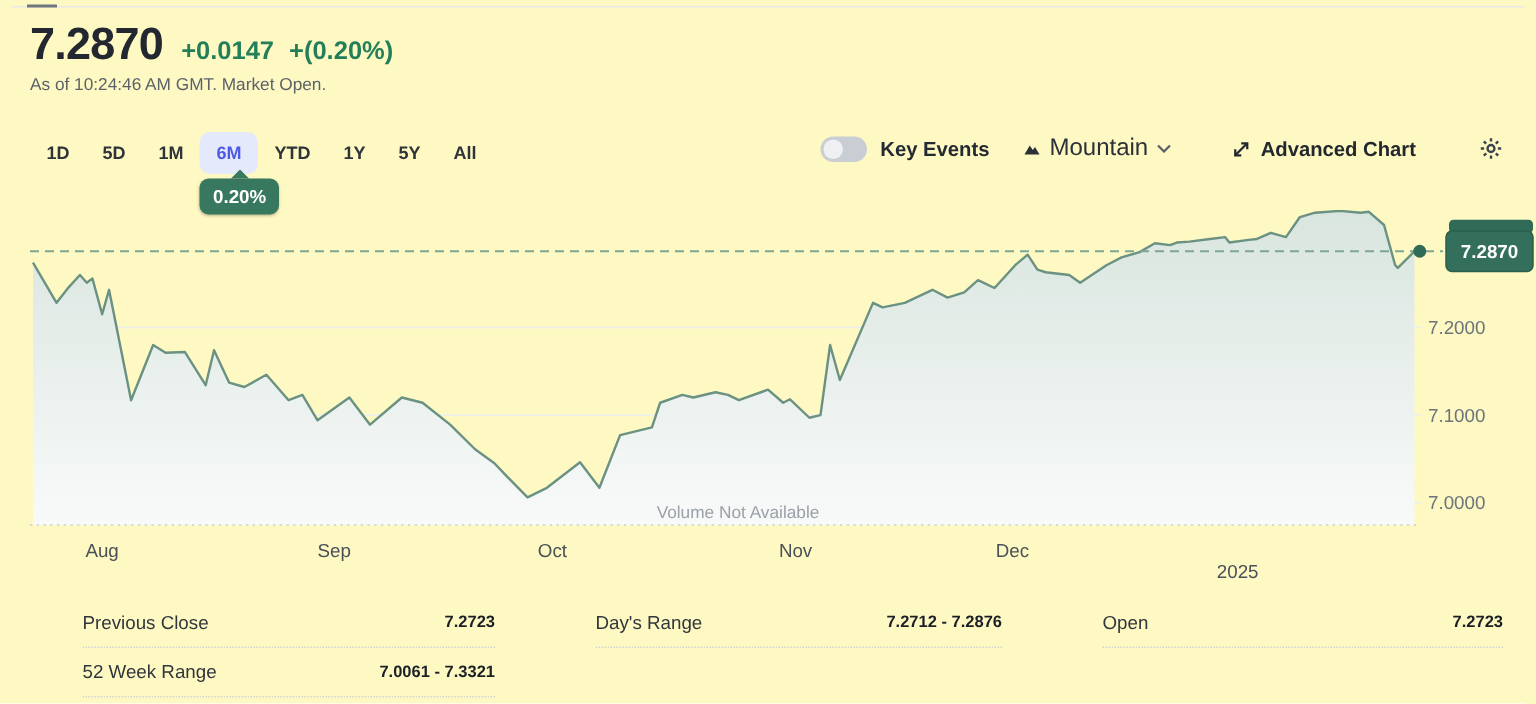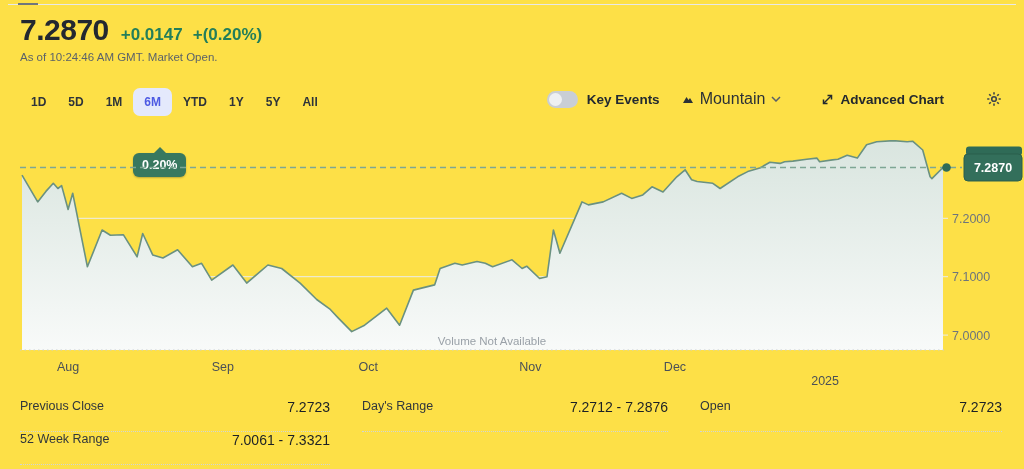--- a/index.html
+++ b/index.html
@@ -1,35 +1,35 @@
 <!DOCTYPE html>
 <html><head>
 <meta charset="utf-8">
 <style>
   * { margin:0; padding:0; box-sizing:border-box; }
   html,body { background:#fff; }
   body { font-family:"Liberation Sans", sans-serif; }
-  .page { position:relative; width:1024px; height:469px; background:#fde047; overflow:hidden; }
+  .page { position:relative; width:1024px; height:469px; background:#fef9c3; overflow:hidden; }
 
   .top-divider { position:absolute; top:4px; left:8px; right:8px; height:1px; background:#e7e8ea; }
   .top-divider-dark { position:absolute; top:3px; left:18px; width:20px; height:2px; background:#70767d; }
 
   .header { position:absolute; top:13px; left:20px; }
   .price-line { display:flex; align-items:baseline; gap:12px; }
   .big-price { font-size:30px; font-weight:700; color:#232830; letter-spacing:-0.5px; }
   .chg { font-size:17px; font-weight:700; color:#237e5a; }
   .chg + .chg { margin-left:-2px; }
   .asof { margin-top:4px; font-size:11.5px; color:#5b6269; }
 
   .toolbar { position:absolute; top:88px; left:0; right:0; height:28px;padding-left:48px; }
   .range-tabs { position:absolute; left:31px; top:0; display:flex; align-items:center; gap:22px; }
   .tab { font-size:12px; font-weight:700; color:#2e343a; background:none; border:none; cursor:pointer; font-family:inherit; padding:7px 0; }
   .tab.active { color:#4d5ae3; background:#e4e9fc; padding:7px 11px; margin:0 -11px; border-radius:7px; }
 
-  .range-tooltip { position:absolute; left:133px; top:119px; background:#38785f; color:#fff; font-size:12.5px; font-weight:700; padding:5px 9px; border-radius:6px; box-shadow:0 1px 2px rgba(0,0,0,0.25);margin-top:34px; }
+  .range-tooltip { position:absolute; left:133px; top:119px; background:#38785f; color:#fff; font-size:12.5px; font-weight:700; padding:5px 9px; border-radius:6px; box-shadow:0 1px 2px rgba(0,0,0,0.25); }
   .range-tooltip::before { content:''; position:absolute; top:-6px; left:50%; margin-left:-6px; border-left:6px solid transparent; border-right:6px solid transparent; border-bottom:6px solid #38785f; }
 
   .right-controls { position:absolute; right:22px; top:2px; display:flex; align-items:center;justify-content:space-between; }
   .toggle { position:relative; width:31px; height:17px; border-radius:9px; background:#c9ced5; border:none; cursor:pointer; }
   .toggle .knob { position:absolute; left:2px; top:2px; width:13px; height:13px; border-radius:50%; background:#eef0f2; }
   .key-events-label { margin-left:9px; font-size:13.5px; font-weight:700; color:#232a31; }
   .chart-type { display:flex; align-items:center; gap:6px; margin-left:22px; background:none; border:none; cursor:pointer; font-family:inherit; }
   .chart-type-label { font-size:16px; color:#2b3137; }
   .advanced-chart { display:flex; align-items:center; gap:6px; margin-left:40px; background:none; border:none; cursor:pointer; font-family:inherit; }
   .advanced-chart-label { font-size:13.5px; font-weight:700; color:#23282e; }
@@ -40,23 +40,23 @@
   .ylabel { font-size:12.5px; fill:#6d747c; }
   .xlabel { font-size:12.5px; fill:#4a5057; }
   .area-path { fill:url(#fillGrad); }
   .line-path { fill:none; stroke:#6a9181; stroke-width:1.6; stroke-linejoin:round; }
   .dash-current { stroke:#7ea695; stroke-width:1.3; stroke-dasharray:6 4; }
   .bottom-axis { stroke:#c9cfd4; stroke-width:1; stroke-dasharray:1.5 3; }
   .vol-note { font-size:11.5px; fill:#9aa1a8; }
   .badge-text { font-size:12.5px; font-weight:700; fill:#ffffff; }
 
   .stats { position:absolute; top:399px; left:0; right:0; display:grid; grid-template-columns:310px 306px 302px; justify-content:space-between; padding:0 22px 0 20px; }
-  .stat-cell { display:flex; justify-content:space-between; height:33px; border-bottom:1px dotted #cfd4d9; }
+  .stat-cell { display:flex; justify-content:space-between; align-items:center; height:33px; border-bottom:1px dotted #cfd4d9;margin-left:35px; }
   .stat-label { font-size:12.5px; color:#30363c; }
-  .stat-value { font-size:14px; font-weight:400; color:#1b2026; }
+  .stat-value { font-size:11px; font-weight:700; color:#1b2026; }
 </style>
 </head>
 <body>
 
 <div class="page">
 
   <div class="top-divider"></div>
   <div class="top-divider-dark"></div>
 
   <div class="header">

